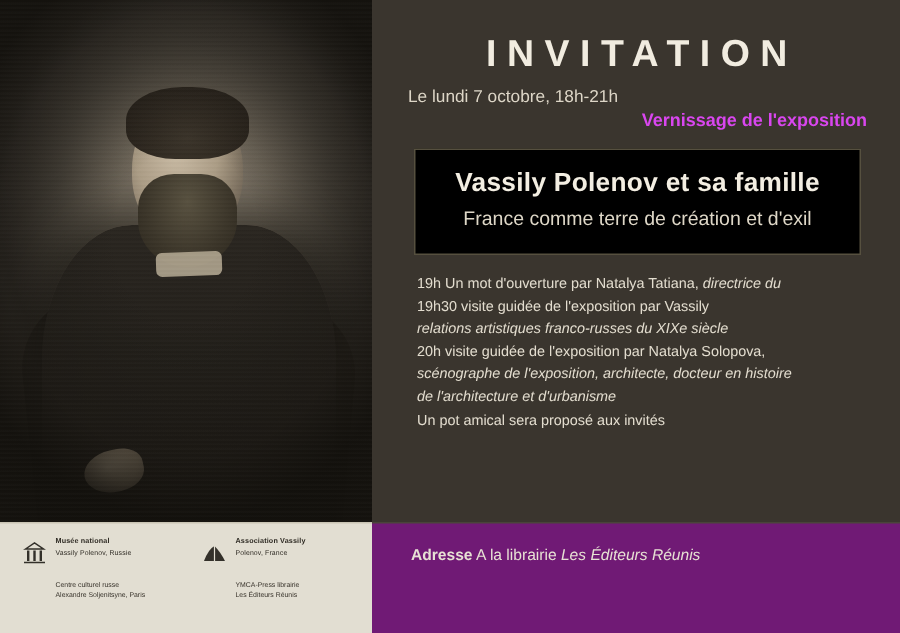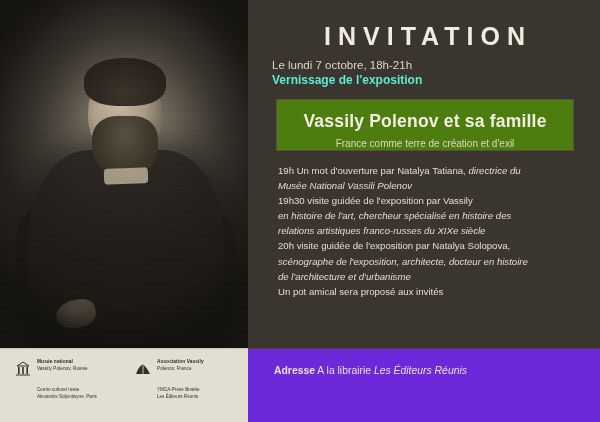--- a/index.html
+++ b/index.html
@@ -224,43 +224,43 @@
     margin: 4px 0 8px 0;
     padding-left: 6px;
   }
   .date-line {
     text-align: left;
     font-size: 11.5px;
     color: #ddd6c7;
     margin-bottom: 2px;
   }
   .vernissage-line {
-    text-align: left;
+    text-align: right;
     font-size: 12px;
     font-weight: bold;
-    color: #5eead4;
+    color: #d946ef;
     margin-bottom: 12px;
   }
 
   .title-box {
-    background: #4d7c0f;
+    background: #000000;
     border: 1px solid #56503f;
-    padding: 11px 8px 1px 8px;
+    padding: 11px 8px 16px 8px;
     text-align: center;
     margin: 0 4px 13px 4px;
   }
   .expo-title {
     font-size: 17.5px;
     font-weight: bold;
     color: #f3eee2;
     letter-spacing: .2px;
     margin-bottom: 6px;
   }
   .expo-sub {
-    font-size: 10px;
+    font-size: 13px;
     color: #ded7c7;
   }
 
   .program {
     font-size: 9.6px;
     line-height: 1.47;
     color: #e3ddcf;
     padding: 0 2px 0 6px;
   }
   .program p {
@@ -268,21 +268,21 @@
   }
   .program i { font-style: italic; text-align: center; }
 
   
   .right-footer {
     position: absolute;
     left: 248px;
     top: 348px;
     width: 352px;
     height: 74px;
-    background: #6d28d9;
+    background: #701a75;
     box-sizing: border-box;
     padding: 14px 18px 0 26px;
     color: #e7e1d4;
     border-top: 1px solid #4a443a;
   }
   .addr-line {
     font-size: 10.4px;
     line-height: 1.5;
   }
   .addr-line .lbl { font-weight: bold; }
@@ -360,23 +360,21 @@
       <div class="date-line">Le lundi 7 octobre, 18h-21h</div>
       <div class="vernissage-line">Vernissage de l'exposition</div>
 
       <div class="title-box">
         <div class="expo-title">Vassily Polenov et sa famille</div>
         <div class="expo-sub">France comme terre de création et d'exil</div>
       </div>
 
       <div class="program" id="program-list">
           <p><span>19h Un mot d'ouverture par Natalya Tatiana, </span><i>directrice du</i></p>
-          <p><i>Musée National Vassili Polenov</i></p>
           <p><span>19h30 visite guidée de l'exposition par Vassily</span></p>
-          <p><i>en histoire de l'art, chercheur spécialisé en histoire des</i></p>
           <p><i>relations artistiques franco-russes du XIXe siècle</i></p>
           <p><span>20h visite guidée de l'exposition par Natalya Solopova,</span></p>
           <p><i>scénographe de l'exposition, architecte, docteur en histoire</i></p>
           <p><i>de l'architecture et d'urbanisme</i></p>
           <p><span>Un pot amical sera proposé aux invités</span></p>
         </div>
 
     </div>
   </div>
 

